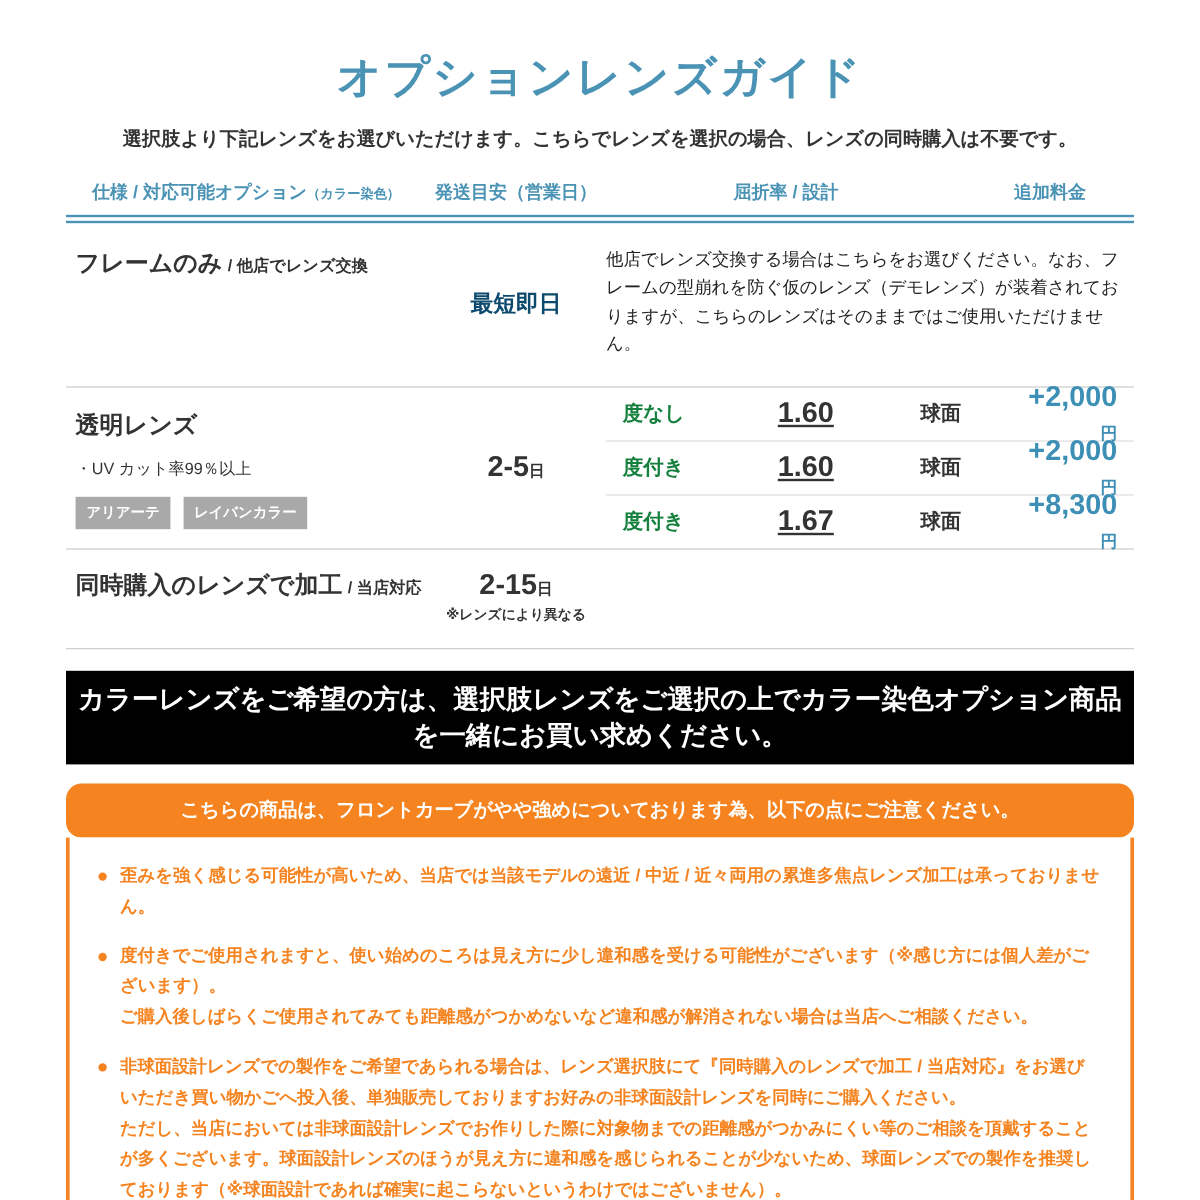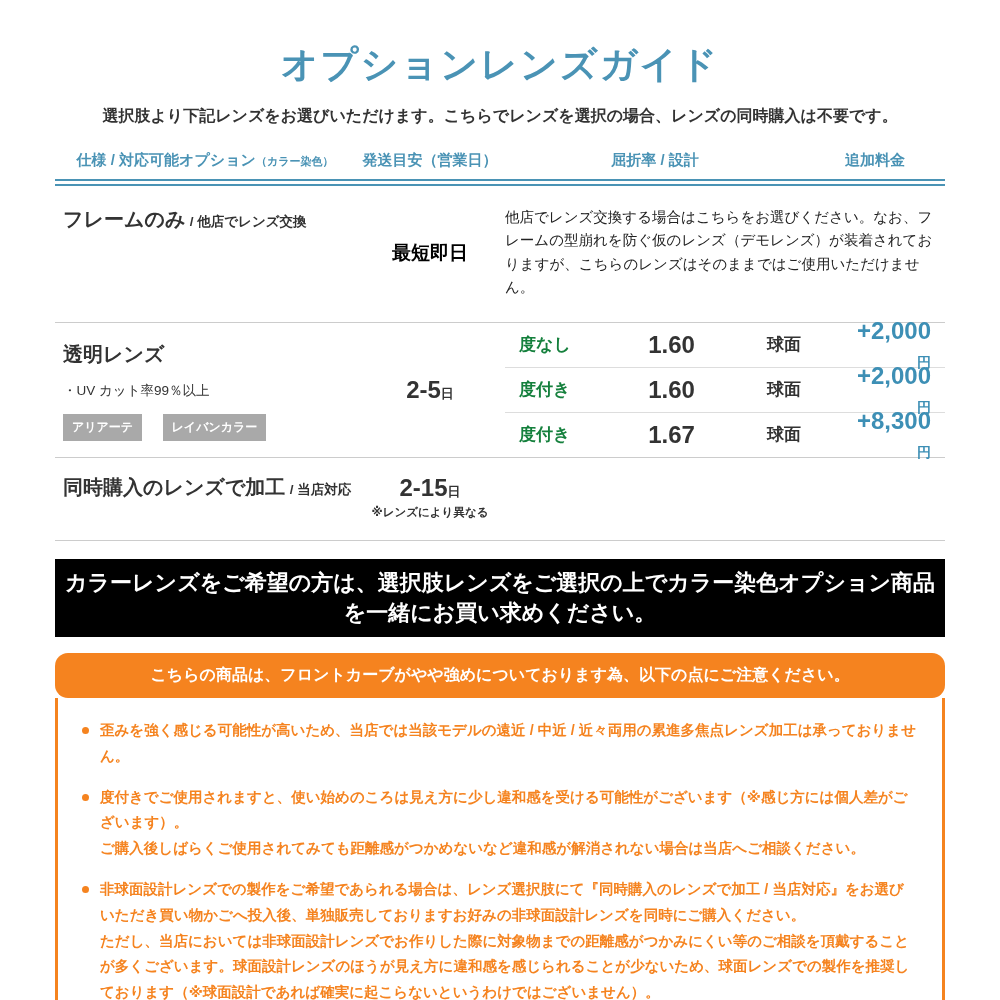--- a/index.html
+++ b/index.html
@@ -27,36 +27,36 @@
 
   
   .row{display:flex;border-bottom:1px solid #ccc;}
   .row1{padding:20px 0 22px;}
   .row3{padding:16px 0 20px;}
   .cell-spec{width:300px;box-sizing:border-box;padding-left:8px;}
   .cell-ship{width:150px;display:flex;flex-direction:column;align-items:center;justify-content:center;text-align:center;}
   .cell-rest{flex:1;}
   .prod-name{font-size:20px;font-weight:bold;color:#333;}
   .prod-sub{font-size:13.5px;font-weight:bold;color:#333;}
-  .ship-main{font-size:19px;font-weight:bold;color:#000000;}
+  .ship-main{font-size:19px;font-weight:bold;color:#0c4a6e;}
   .ship-big{font-size:24px;font-weight:bold;color:#333;}
   .ship-unit{font-size:13px;font-weight:bold;}
   .ship-note{font-size:11.5px;font-weight:bold;margin-top:3px;color:#333;}
   .desc{font-size:14.5px;line-height:1.62;color:#222;padding-right:2px;}
 
   
   .row2{padding:0;}
   .row2 .cell-spec{padding-top:18px;padding-bottom:16px;display:flex;flex-direction:column;}
   .uv-note{font-size:13.5px;margin-top:14px;color:#333;}
   .tags{margin-top:auto;}
-  .tag{display:inline-block;background:#a9a9a9;color:#fff;font-size:12px;font-weight:bold;padding:5px 9px;margin-right:16px;}
+  .tag{display:inline-block;background:#a9a9a9;color:#fff;font-size:12px;font-weight:bold;padding:5px 9px;margin-right:6px;}
   .opt-row{display:flex;align-items:center;height:44px;border-bottom:1px solid #ddd;}
   .opt-row:last-child{border-bottom:none;}
   .opt-power{width:95px;padding-left:14px;font-size:17px;font-weight:bold;color:#15803d;}
-  .opt-index{width:115px;text-align:center;font-size:24px;font-weight:bold;color:#333;}
+  .opt-index{width:115px;text-align:center;font-size:24px;font-weight:bold;color:#333;text-decoration:underline;}
   .opt-design{width:110px;text-align:center;font-size:17px;font-weight:bold;color:#333;}
   .opt-price{flex:1;text-align:right;padding-right:14px;font-size:24px;font-weight:bold;color:#3d8fb5;}
   .yen{font-size:14px;font-weight:bold;}
 
   
   .banner{margin-top:18px;background:#000000;color:#fff;font-size:22px;font-weight:bold;text-align:center;padding:9px 0;}
 
   
   .caution{margin-top:16px;}
   .caution-head{background:#f5831f;color:#fff;font-size:16px;font-weight:bold;text-align:center;padding:12px 0;border-radius:13px;}

